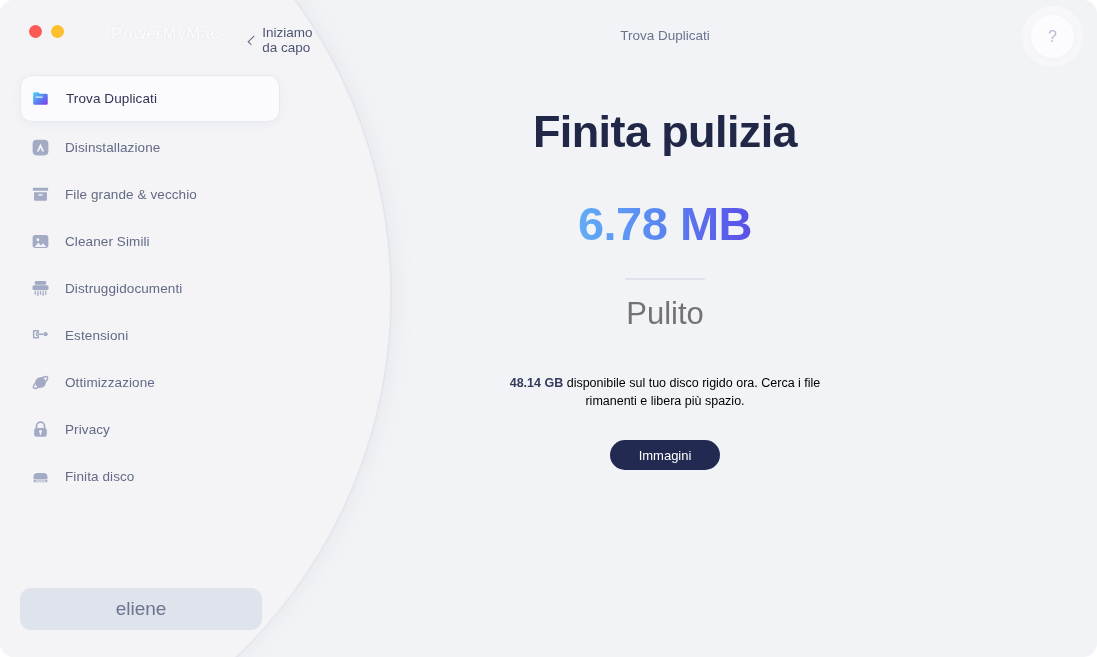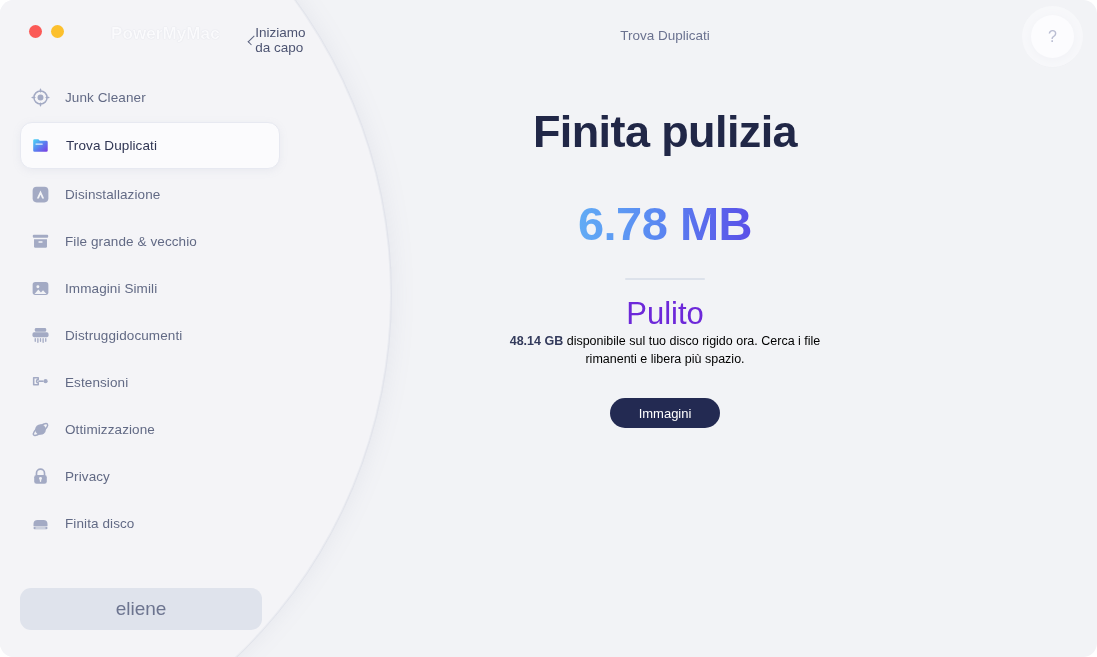--- a/index.html
+++ b/index.html
@@ -52,21 +52,21 @@
 
   .brand {
     position:absolute; left:111px; top:24px;
     font-size:17px; font-weight:700; letter-spacing:.1px;
     color:#fafafc;
     text-shadow:0 0 1px rgba(205,208,220,0.85);
   }
 
   .backnav {
     position:absolute; left:250px; top:25px;
-    display:flex; align-items:center; 
+    display:flex; align-items:center; gap:7px;
     cursor:pointer;
   }
   .chev {
     width:9px; height:9px;
     border-left:1.6px solid #5c6480;
     border-bottom:1.6px solid #5c6480;
     transform:rotate(45deg);
     margin-top:1px;
   }
   .backnav span { font-size:13.5px; color:#4d5472; }
@@ -153,24 +153,25 @@
   }
   .divider {
     margin-top:27px;
     width:80px; height:2px;
     background:#dde2eb;
     border-radius:2px;
   }
   .status {
     margin-top:16px;
     font-size:31px;
-    color:#6d28d9;
+    color:#737373;
     font-weight:300;
   }
   .desc {
+    margin-top:42px;
     width:330px;
     text-align:center;
     font-size:12.5px;
     line-height:1.45;
     color:#828aa;
   }
   .desc b { color:#333a5b; font-weight:bold; }
   .verify {
     margin-top:30px;
     width:110px; height:30px;
@@ -199,28 +200,20 @@
 
     <div class="brand">PowerMyMac</div>
 
     <div class="backnav">
       <span class="chev"></span>
       <span>Iniziamo da capo</span>
     </div>
 
     <div class="nav">
 
-      <div class="nav-item">
-        <svg class="ico" viewBox="0 0 24 24" fill="none" stroke="#a3aac4" stroke-width="1.7">
-          <circle cx="12" cy="12" r="7.5"></circle>
-            <circle cx="12" cy="12" r="3.4" fill="#a3aac4" stroke="none"></circle>
-          <path d="M12 2.5v3M12 18.5v3M2.5 12h3M18.5 12h3" stroke-linecap="round"></path>
-        </svg>
-        <span class="label">Junk Cleaner</span>
-      </div>
 
       <div class="nav-item active">
         <svg class="ico" viewBox="0 0 24 24">
           <defs>
               <linearGradient id="fg" x1="0" y1="0" x2="1" y2="1">
             <stop offset="0%" stop-color="#49d8f5"></stop>
                 <stop offset="55%" stop-color="#5b7bf0"></stop>
                 <stop offset="100%" stop-color="#7d3ae0"></stop>
           </linearGradient>
             </defs>
@@ -246,21 +239,21 @@
         </svg>
         <span class="label">File grande &amp; vecchio</span>
       </div>
 
       <div class="nav-item">
         <svg class="ico" viewBox="0 0 24 24">
           <rect x="3" y="4.6" width="18" height="14.8" rx="3" fill="#a3aac4"></rect>
           <circle cx="9" cy="10" r="1.7" fill="#f2f3f6"></circle>
           <path d="M5.2 18.2l4.3-5 3 3.3 2.4-2.4 3.9 4.1z" fill="#f2f3f6"></path>
         </svg>
-        <span class="label">Immagini Simili</span>
+        <span class="label">Cleaner Simili</span>
       </div>
 
       <div class="nav-item">
         <svg class="ico" viewBox="0 0 24 24">
           <rect x="5.5" y="3.4" width="13" height="4.2" rx="1.4" fill="#a3aac4"></rect>
           <rect x="2.8" y="8.4" width="18.4" height="5.6" rx="2" fill="#a3aac4"></rect>
           <g stroke="#a3aac4" stroke-width="1.5" stroke-linecap="round">
             <path d="M6 15.6v3.1M9 15.6v4.2M12 15.6v3.1M15 15.6v4.2M18 15.6v3.1"></path>
           </g>
         </svg>

